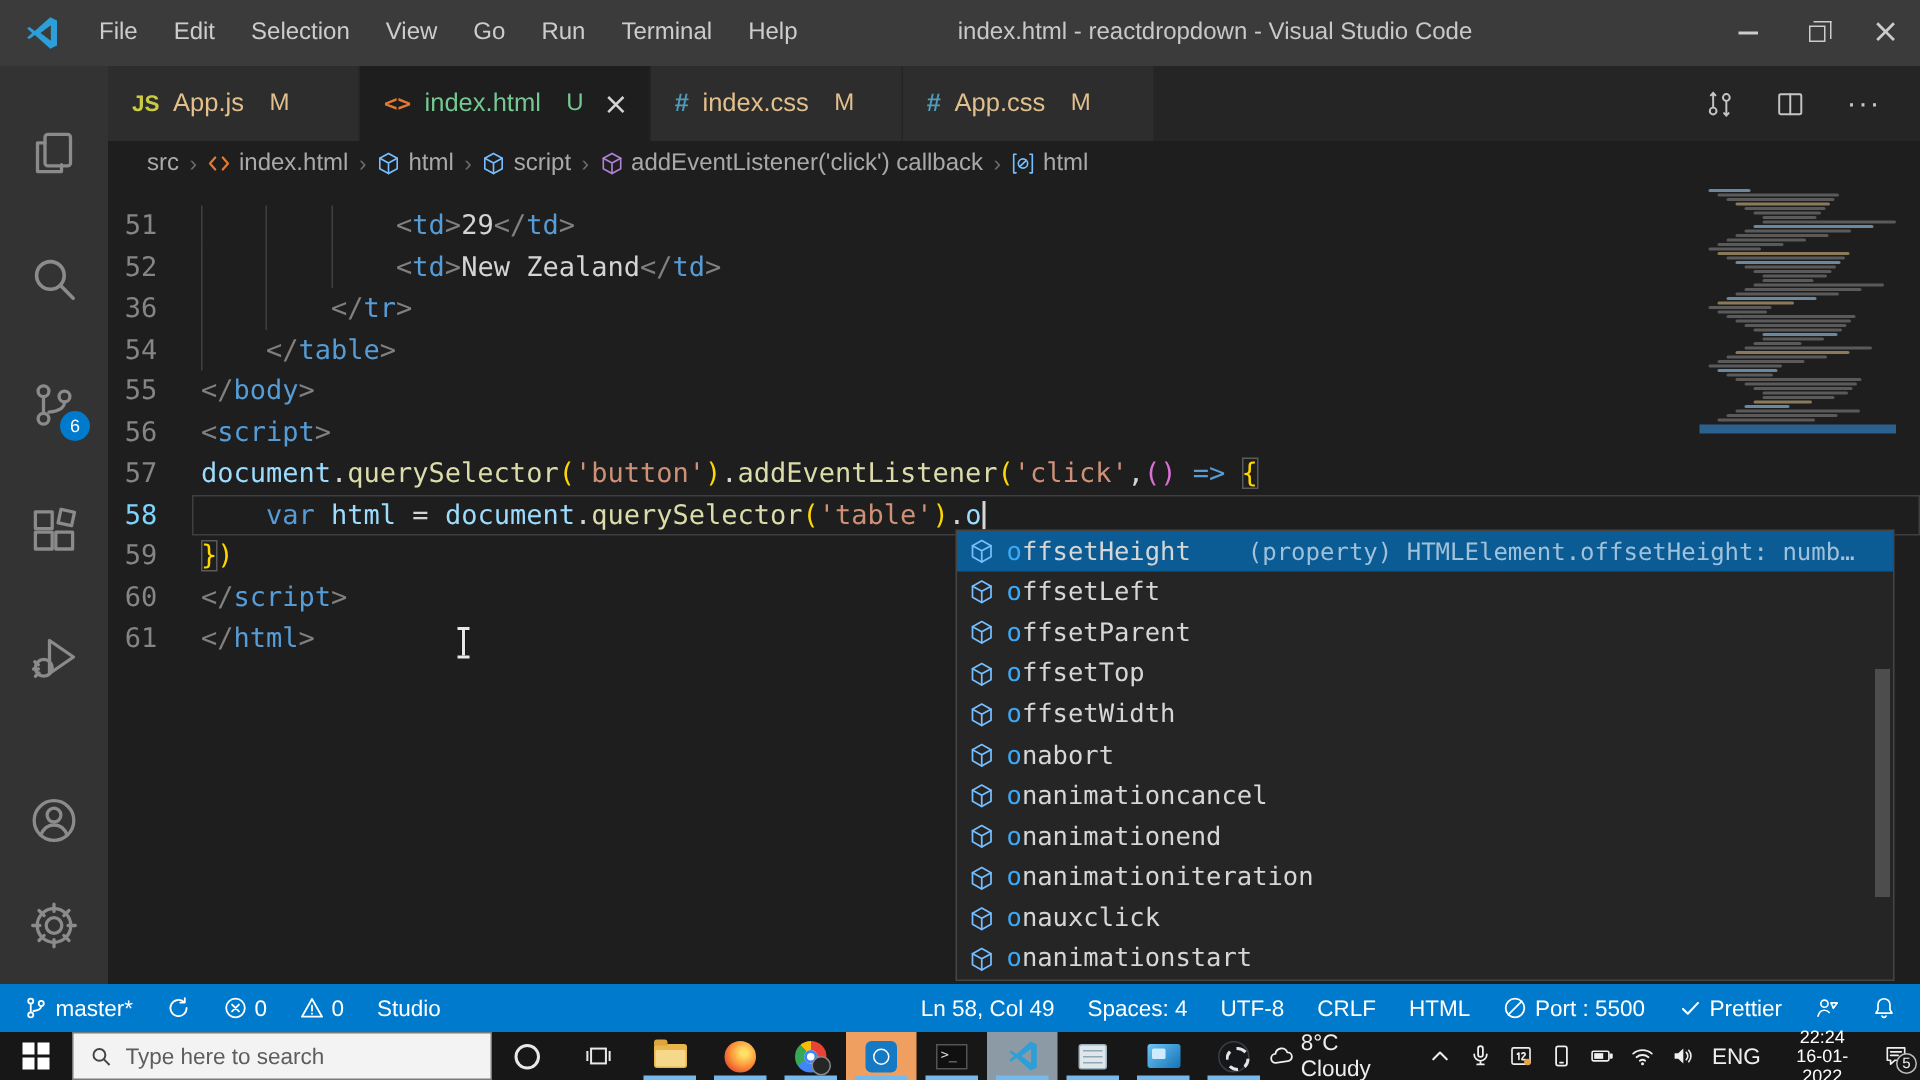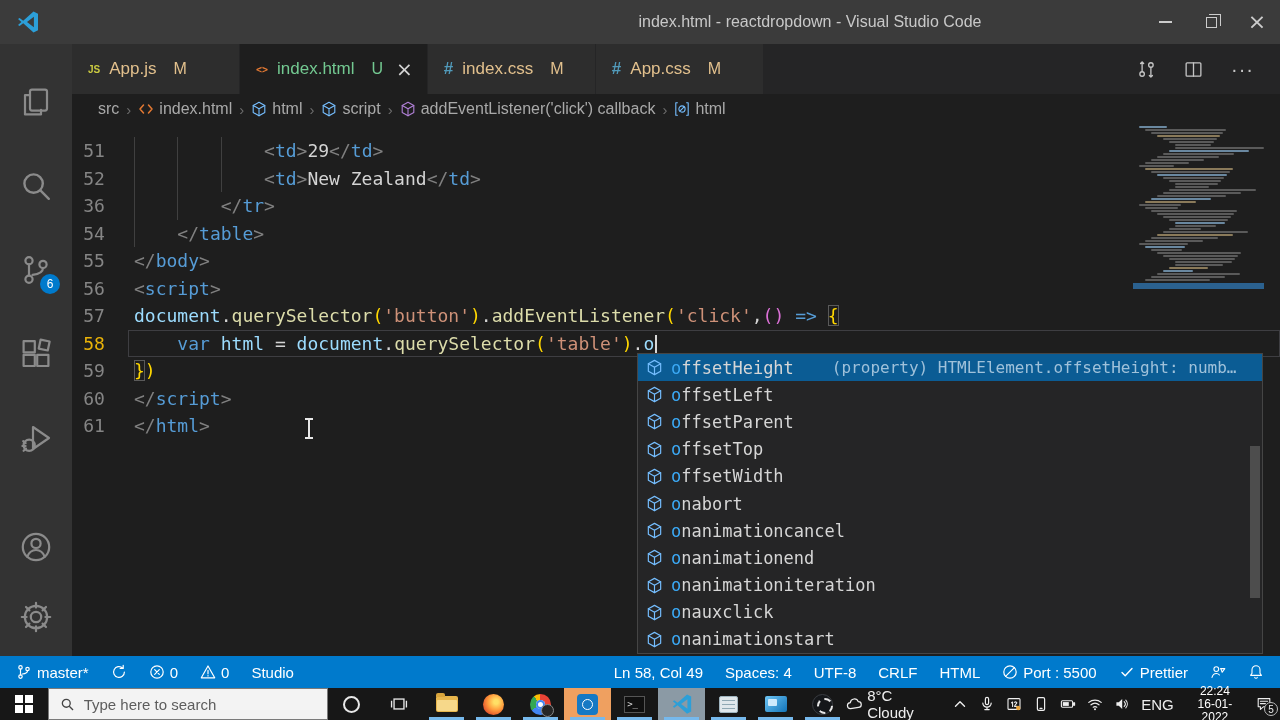--- a/index.html
+++ b/index.html
@@ -33,40 +33,40 @@
 
   
   .tabbar{height:50px;background:#252526;display:flex;align-items:stretch}
   .tabs{display:flex}
   .tab{display:flex;align-items:center;gap:9px;padding:0 14px 0 16px;font-size:17px;background:#2d2d2d;border-right:1px solid #252526;color:#969696;min-width:168px}
   .tab.active{background:#1e1e1e}
   .t-modified{color:#e2c08d}
   .t-untracked{color:#73c991}
   .tab .badge{font-size:16px;margin-left:8px}
   .tab .close{color:#d4d4d4;font-size:20px;margin-left:4px;font-family:"DejaVu Sans",sans-serif}
-  .ficon{font-weight:bold;font-size:10px}
+  .ficon{font-weight:bold;font-size:15px}
   .ficon.js{color:#cbcb41}
   .ficon.html{color:#e37933;font-family:"DejaVu Sans Mono",monospace}
   .ficon.css{color:#519aba;font-size:17px}
   .editor-actions{margin-left:auto;display:flex;align-items:center;gap:28px;padding-right:26px;color:#c5c5c5}
   .editor-actions svg{width:19px;height:19px}
   .ea-more{font-size:20px;letter-spacing:1px;line-height:10px}
 
   
   .breadcrumb{height:30px;display:flex;align-items:center;padding-left:26px;font-size:16px;color:#a9a9a9;white-space:nowrap}
   .bc-item{display:flex;align-items:center;gap:5px}
   .bc-sep{color:#6d6d6d;margin:0 7px;font-size:15px}
   .bc-icon svg{width:16px;height:16px}
   .ic-orange{color:#e37933}.ic-blue{color:#75beff}.ic-purple{color:#b180d7}
 
   
   .code{flex:1;position:relative;font-family:"DejaVu Sans Mono",monospace;font-size:18px;padding-top:13px;overflow:hidden}
   .line{display:flex;height:27.5px;line-height:27.5px;white-space:pre}
   .ln{width:56px;text-align:center;padding-right:12px;color:#858585;flex:none}
-  .line.current .ln{color:#eab308}
+  .line.current .ln{color:#7dd3fc}
   .lc{flex:1;position:relative;padding-left:6px;min-width:0}
   .line.current .lc{outline:1px solid #3e3e42;outline-offset:-1px}
   .guide{position:absolute;top:0;bottom:0;width:1px;background:#404040}
   .tk-tp{color:#808080}.tk-tag{color:#569cd6}.tk-txt{color:#d4d4d4}.tk-var{color:#9cdcfe}
   .tk-fn{color:#dcdcaa}.tk-str{color:#ce9178}.tk-kw{color:#569cd6}.tk-op{color:#d4d4d4}
   .tk-ws{color:#d4d4d4}.tk-b1{color:#ffd700}.tk-b2{color:#da70d6}
   .tk-bm{color:#ffd700;outline:1px solid #5a5a5a;outline-offset:-1px}
   .caret{display:inline-block;width:2px;height:19px;background:#d7d7d7;vertical-align:middle;margin-left:1px}
 
   .mouse-ibeam{position:absolute;left:236px;top:296px;width:2px;height:17px;background:#e8e8e8;box-shadow:0 0 1px #000}
@@ -136,20 +136,30 @@
 </style>
 </head>
 <body>
 
 <div class="titlebar">
   <span class="vscode-logo">
     <svg viewBox="0 0 24 24" width="24" height="24">
         <path fill="#2c9fd8" d="M17.5 1.5 7.2 10.7 3.6 8 2 8.9l3.4 3.1L2 15.1l1.6.9 3.6-2.7 10.3 9.2 4.5-2.2V3.7L17.5 1.5zm.4 5.3v10.4L11 12l6.9-5.2z"></path>
       </svg>
   </span>
+  <nav class="menus" id="menus">
+      <span class="menu">File</span>
+      <span class="menu">Edit</span>
+      <span class="menu">Selection</span>
+      <span class="menu">View</span>
+      <span class="menu">Go</span>
+      <span class="menu">Run</span>
+      <span class="menu">Terminal</span>
+      <span class="menu">Help</span>
+    </nav>
   <div class="win-title">index.html - reactdropdown - Visual Studio Code</div>
   <div class="win-controls">
     <div class="win-btn">
         <span class="glyph-min"></span>
       </div>
     <div class="win-btn">
         <span class="glyph-restore"></span>
       </div>
     <div class="win-btn">
         <span class="glyph-close">×</span>

